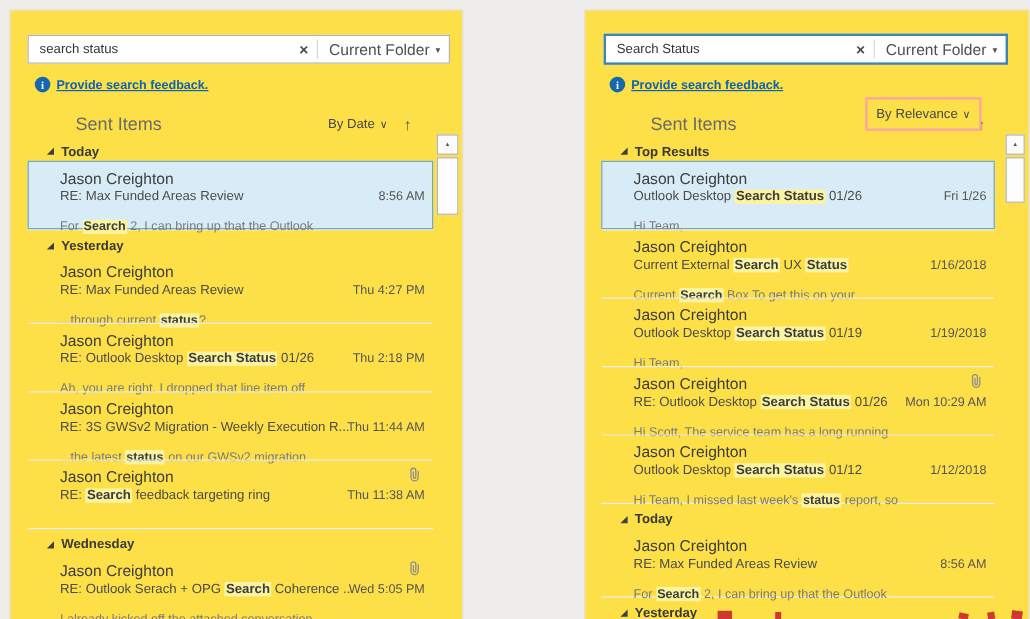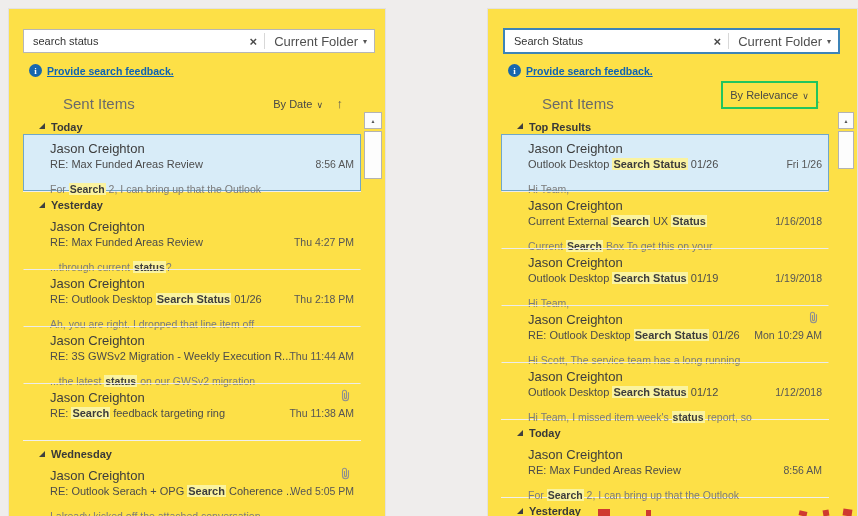--- a/index.html
+++ b/index.html
@@ -31,21 +31,21 @@
   
   .listheader { position:absolute; top:86px; left:26px; right:10px; height:20px; }
   .lh-title { font-size:15px; color:#6a6a6a;margin-left:28px; }
   .sortwrap { position:absolute; top:3px; font-size:11px; color:#474747; white-space:nowrap; cursor:pointer; }
   .panel-left .sortwrap { right:52px; }
   .panel-right .sortwrap { right:44px; }
   .chev { font-size:9px; color:#474747; padding-left:4px; }
   .dirarrow { position:absolute; top:1px; font-size:13px; color:#555; cursor:pointer; }
   .panel-left .dirarrow { right:32px; }
   .panel-right .dirarrow { right:26px; }
-  .red-annotation { position:absolute; top:72px; width:97px; height:28px; border:2px solid #22c55e;
+  .red-annotation { position:absolute; top:72px; width:97px; height:28px; border:2px solid #fca5a5;
                     display:flex; align-items:center; justify-content:center; z-index:3; background:transparent; }
   .panel-right .red-annotation { left:233px; }
 
   
   .list { position:absolute; top:104px; }
   .panel-left  .list { left:14px; right:24px; }
   .panel-right .list { left:13px; right:28px; }
   .grouphdr { height:21px; padding:6px 0 0 16px; display:flex; align-items:center; gap:6px; border-top:1px solid #f0efee; }
   .grouphdr:first-child { border-top:none; }
   .tri { width:0; height:0; border-left:6px solid transparent; border-bottom:6px solid #3f3f3f; margin-bottom:1px; }
@@ -215,21 +215,21 @@
           <div class="r-subject"><span>RE: Outlook Desktop </span><mark>Search Status</mark><span> 01/26</span></div>
           <div class="r-preview"><span>Hi Scott,  The service team has a long running</span></div>
           <div class="r-time">Mon 10:29 AM</div>
           <svg width="9" height="13" viewBox="0 0 9 13" class="r-clip">
             <path d="M7.5 3.2v5.6a3 3 0 0 1-6 0V3.2a2 2 0 0 1 4 0v5.4a1 1 0 0 1-2 0V4" fill="none" stroke="#8f8f8f" stroke-width="1.1"></path>
           </svg>
         </div>
         <div class="row">
           <div class="r-name">Jason Creighton</div>
           <div class="r-subject"><span>Outlook Desktop </span><mark>Search Status</mark><span> 01/12</span></div>
-          <div class="r-preview"><span>Hi Team,  I missed item week's </span><mark>status</mark><span> report, so</span></div>
+          <div class="r-preview"><span>Hi Team,  I missed last week's </span><mark>status</mark><span> report, so</span></div>
           <div class="r-time">1/12/2018</div>
         </div>
         <div class="grouphdr">
           <span class="tri"></span>
           <span class="grouplabel">Today</span>
         </div>
         <div class="row">
           <div class="r-name">Jason Creighton</div>
           <div class="r-subject"><span>RE: Max Funded Areas Review</span></div>
           <div class="r-preview"><span>For </span><mark>Search</mark><span> 2, I can bring up that the Outlook</span></div>

